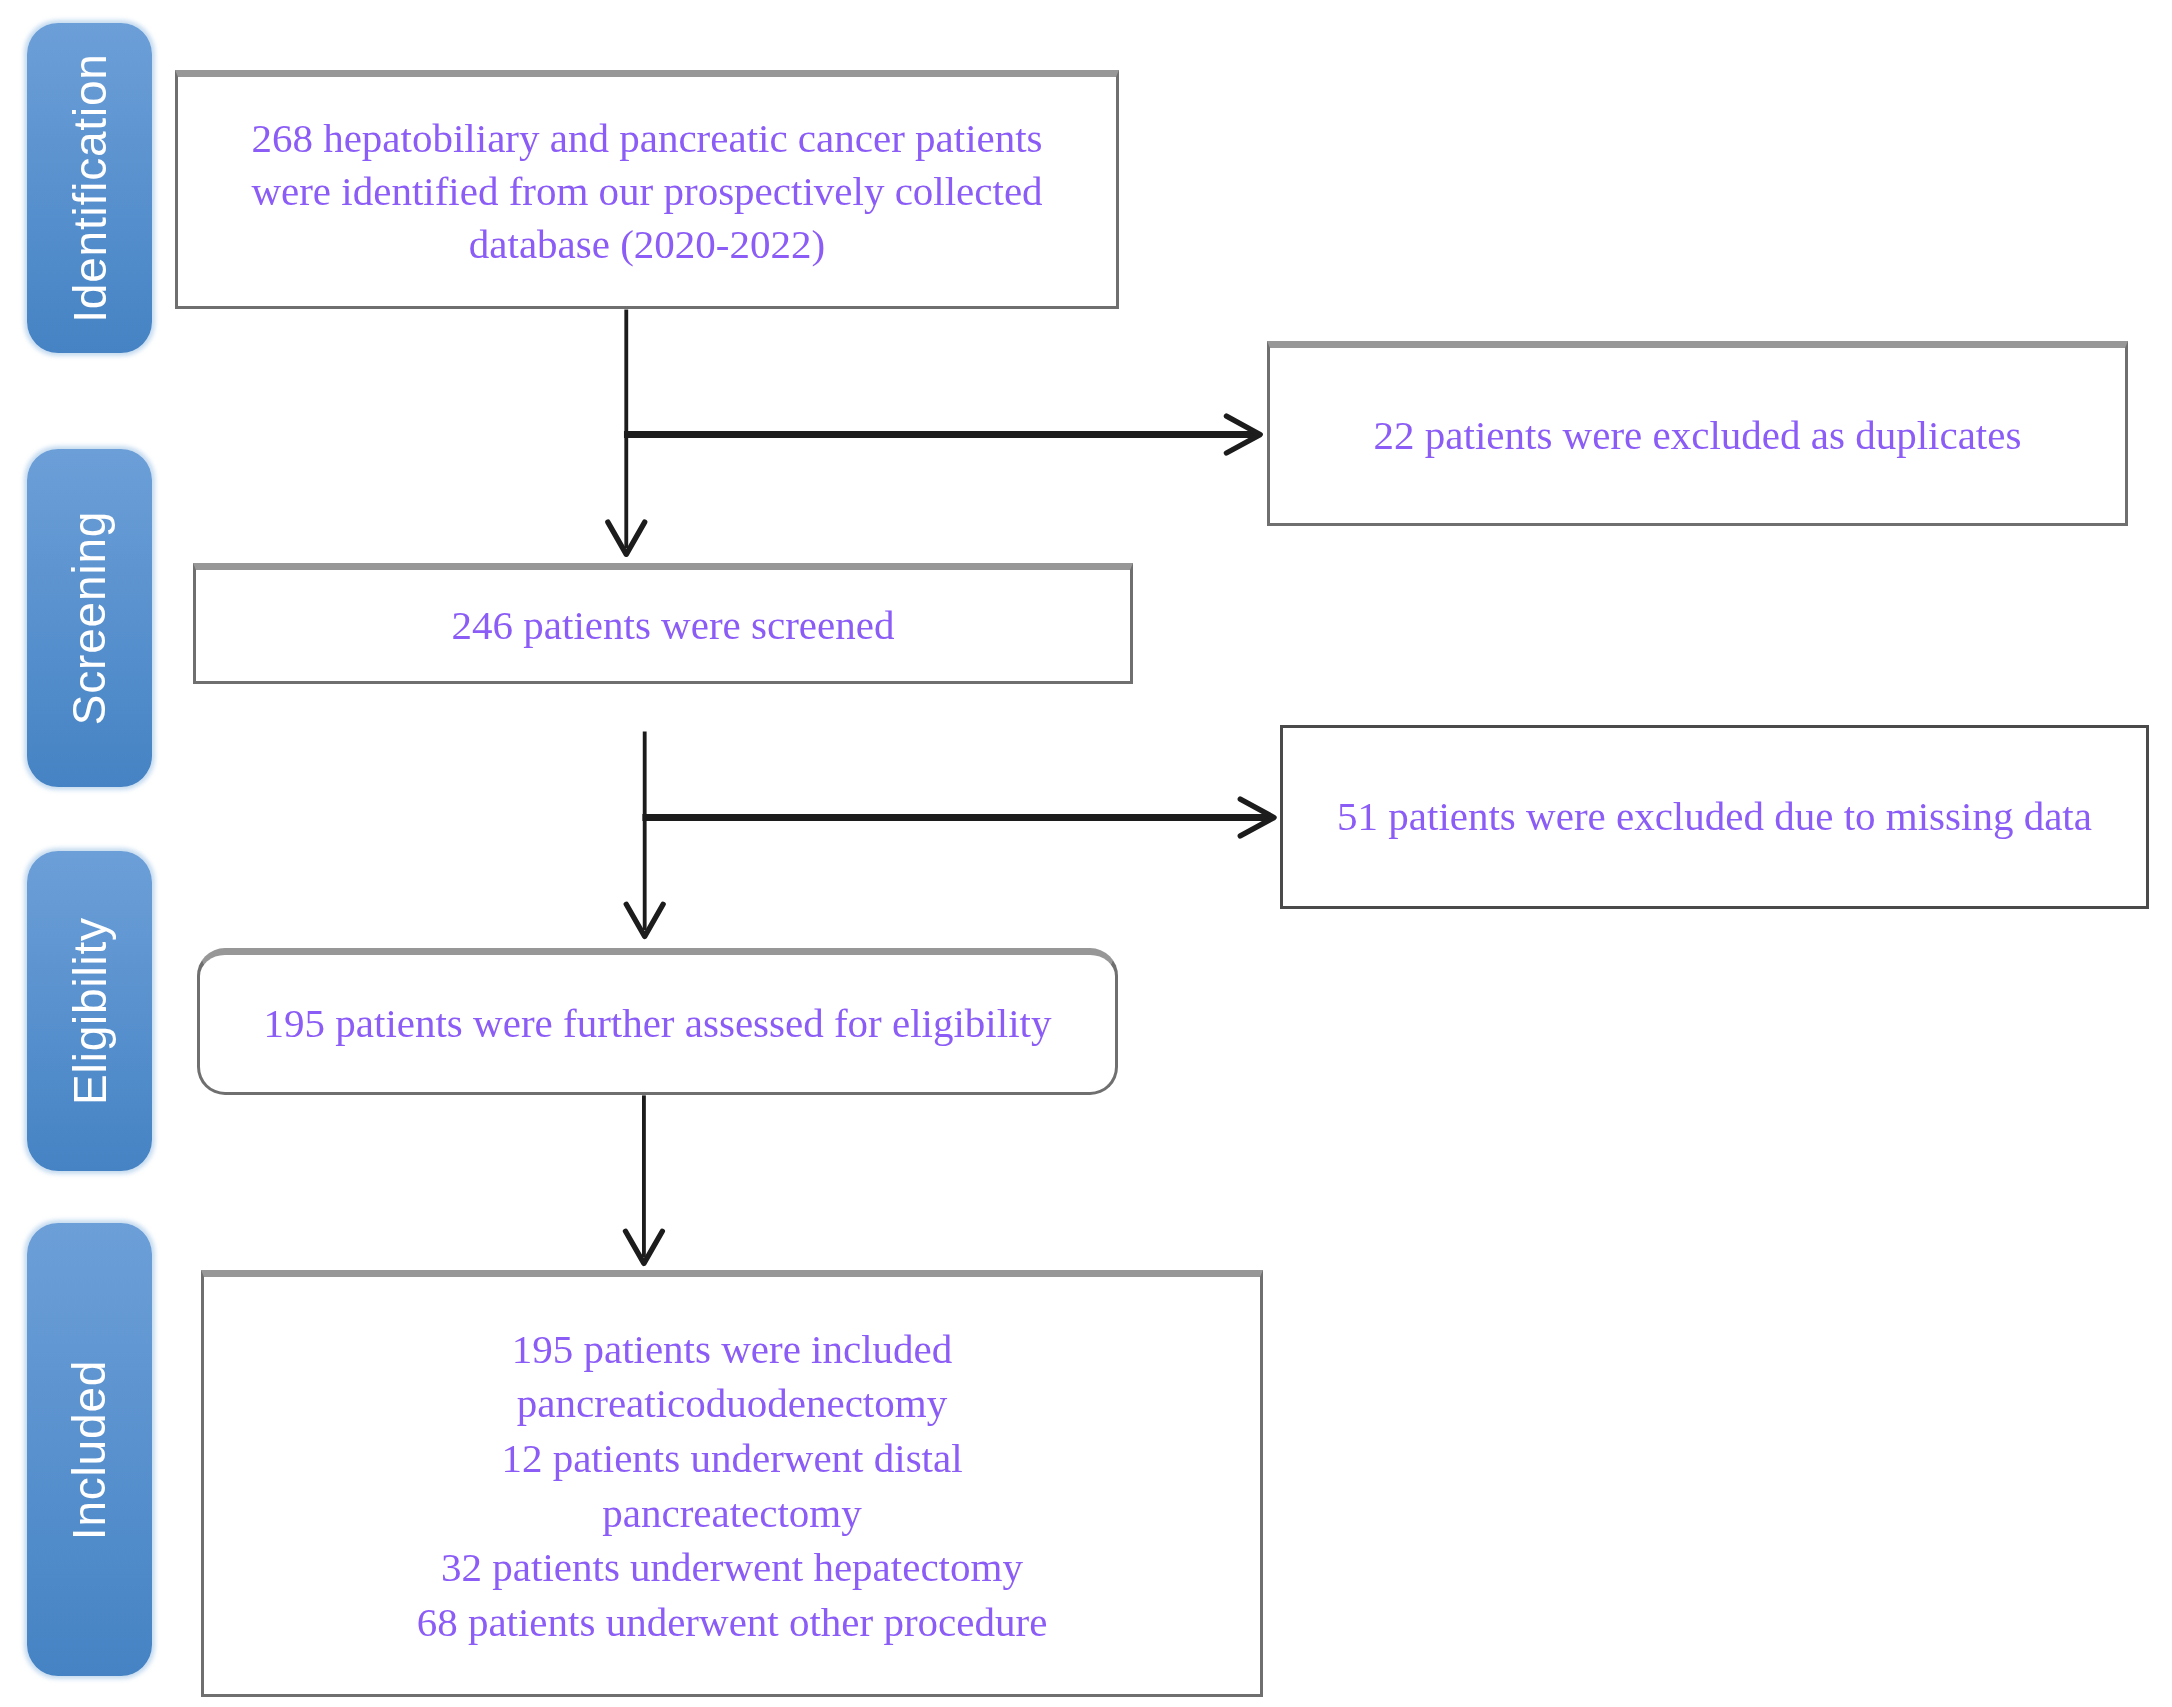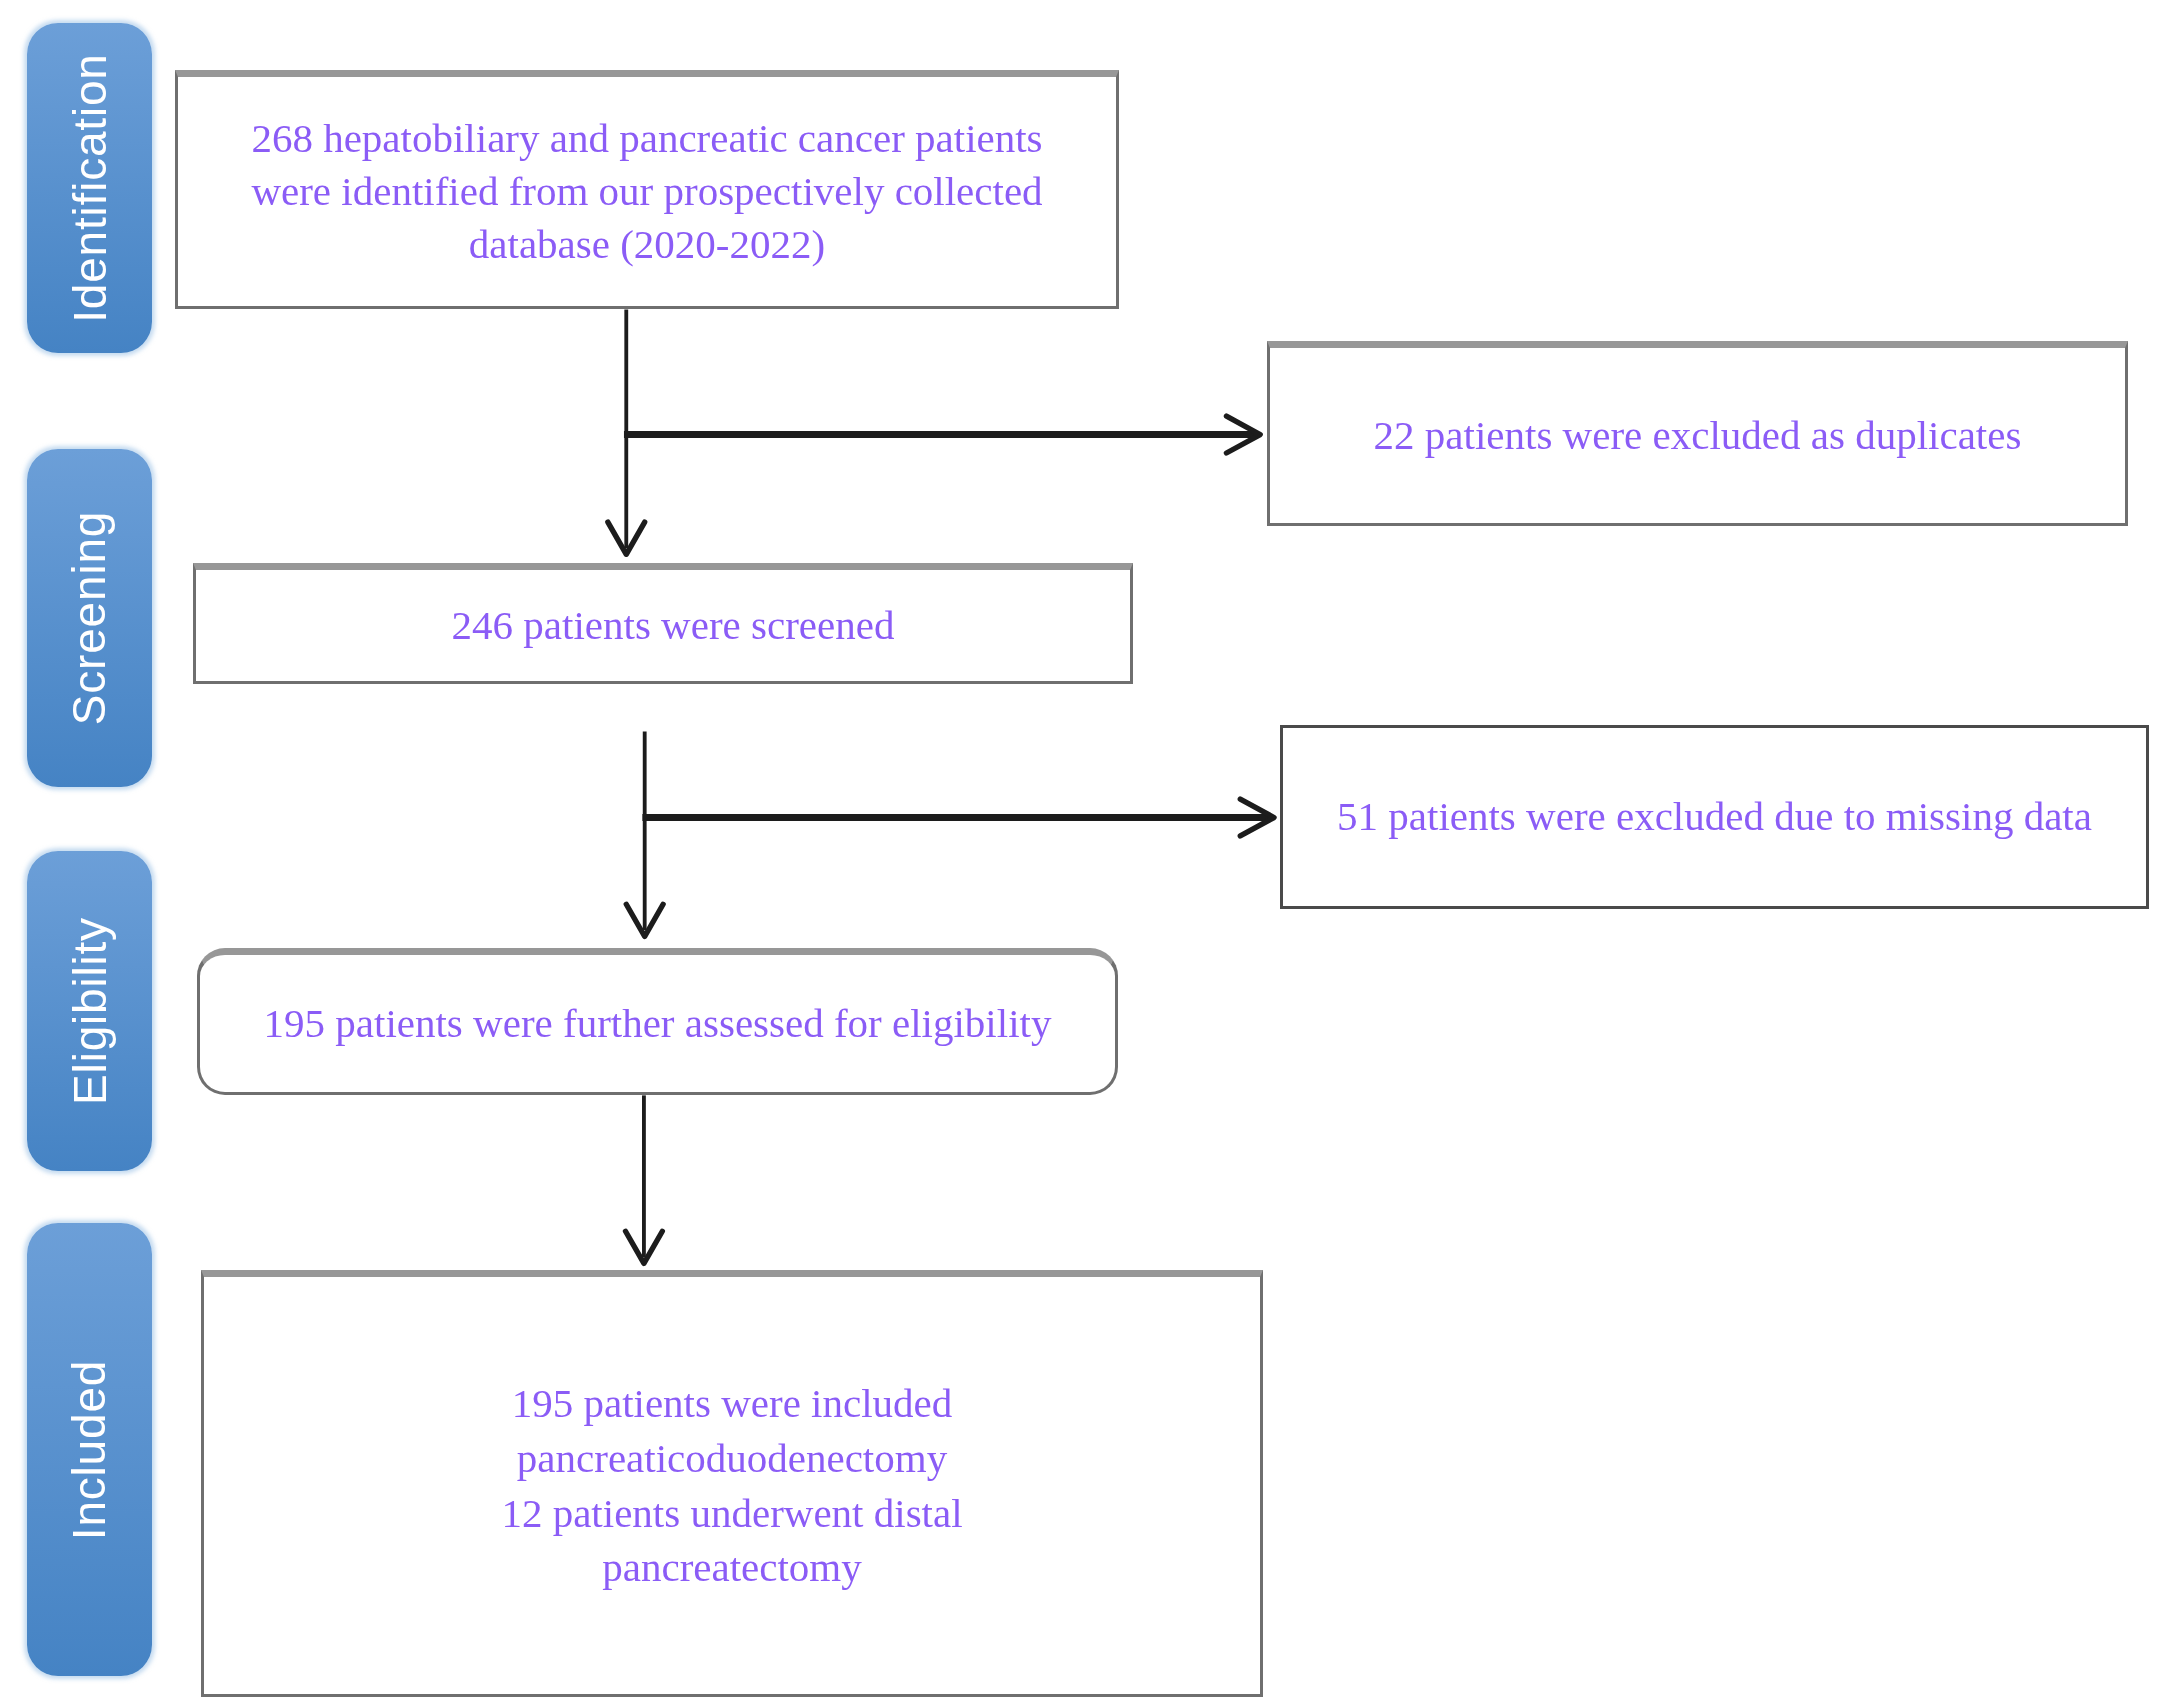--- a/index.html
+++ b/index.html
@@ -112,17 +112,19 @@
   <div class="fbox" id="box-assessed">
     <div class="inner">195 patients were further assessed for eligibility</div>
   </div>
 
   <div class="fbox" id="box-included">
     <div class="inner">
       <span class="line">195 patients were included</span>
       <span class="line">pancreaticoduodenectomy</span>
       <span class="line">12 patients underwent distal</span>
       <span class="line">pancreatectomy</span>
+      <span class="line">32 patients underwent hepatectomy</span>
+      <span class="line">68 patients underwent other procedure</span>
     </div>
   </div>
 
 </div>
 
 
 </body></html>

